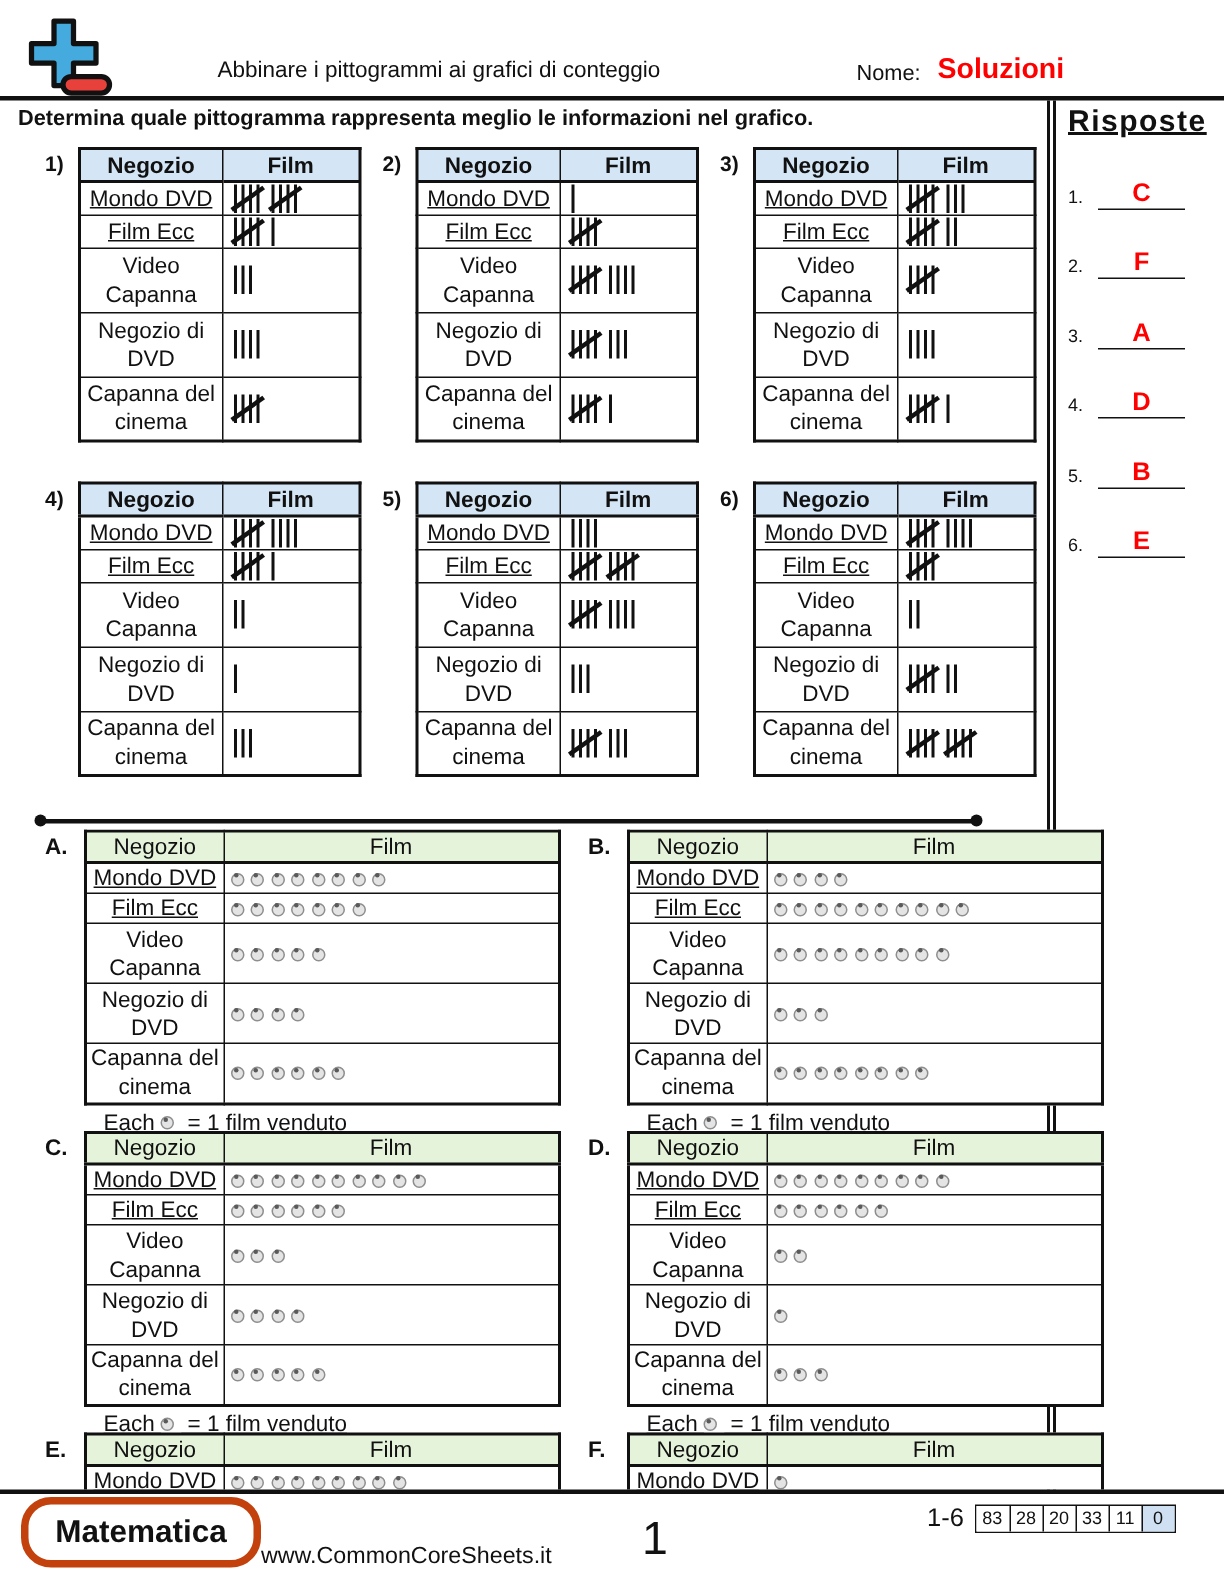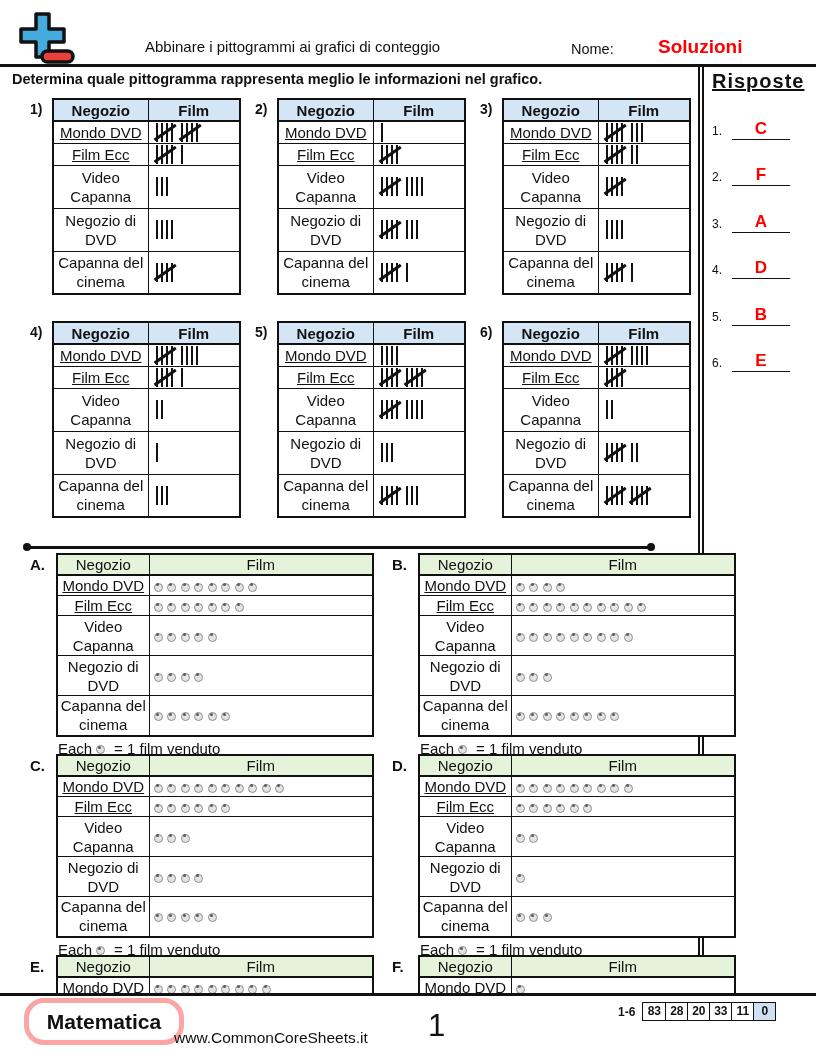--- a/index.html
+++ b/index.html
@@ -5,21 +5,21 @@
   * { box-sizing: border-box; }
   html,body { margin:0; padding:0; }
   body {
     width:816px; height:1056px; position:relative; overflow:hidden;
     background:#fff; font-family:"Liberation Sans", sans-serif; color:#111;
   }
   
   .logo { position:absolute; left:12px; top:10px; }
   .page-title { position:absolute; left:145px; top:38px; font-size:15px; }
   .name-label { position:absolute; left:547px; top:41px; font-size:14.5px;margin-left:24px; }
-  .name-value { position:absolute; left:658px; top:36px; font-size:19px; font-weight:bold; color:var(--red);text-align:center; }
+  .name-value { position:absolute; left:625px; top:36px; font-size:19px; font-weight:bold; color:var(--red);text-align:center; }
   .header-rule { position:absolute; left:0; top:64px; width:816px; height:3px; background:#111; }
   .instruction { position:absolute; left:12px; top:71px; font-size:14.5px; font-weight:bold; }
 
   
   .answers-divider { position:absolute; left:698px; top:67px; width:6px; height:926px;
     border-left:2px solid #111; border-right:2px solid #111; }
   .answers { position:absolute; left:710px; top:70px; width:102px; }
   .answers-title { font-weight:bold; font-size:20px; text-decoration:underline; letter-spacing:1px; margin-left:2px; }
   .ans-item { display:flex; align-items:flex-end; margin-top:25.5px; margin-left:2px; }
   .ans-num { font-size:12px; width:20px; padding-bottom:2px; }
@@ -56,40 +56,40 @@
   .pcell { display:flex; align-items:flex-start; }
   .pletter { font-weight:bold; font-size:15px; width:26px; padding-top:3px; }
   table.picto { border-collapse:collapse; border:2px solid #111; background:#fff; }
   table.picto th { background:var(--picto-header-bg); font-size:15px; font-weight:normal;
     border:1px solid #111; border-bottom:2px solid #111; height:21px; padding:0; }
   table.picto th.c1 { width:92px; } table.picto th.c2 { width:224px; }
   table.picto td { border:1px solid #111; font-size:15px; padding:0; }
   table.picto td.lbl { width:92px; text-align:center; line-height:19px; }
   table.picto td.val { width:224px; text-align:left; padding-left:4px; vertical-align:middle; }
   table.picto tr.sgl td { height:20px; } table.picto tr.dbl td { height:40px; }
-  .caption { font-size:15px; margin-top:3px; margin-left:2px;text-decoration:underline; }
+  .caption { font-size:15px; margin-top:3px; margin-left:13px;text-decoration:underline; }
   .reel { display:inline-block; width:9px; height:9px; border-radius:50%;
     background:#e4e4e4; border:1px solid #8e8e8e; margin-right:4.5px; position:relative; vertical-align:middle; }
   .reel::after { content:""; position:absolute; left:1px; top:-0.5px; width:3px; height:3px;
     border-radius:50%; background:#5a5a5a; }
 
   
   .footer-rule { position:absolute; left:0; top:993px; width:816px; height:3.5px; background:#111; }
   .footer-bg { position:absolute; left:0; top:996px; width:816px; height:60px; background:#fff; }
-  .brand-badge { position:absolute; left:24px; top:998px; width:160px; height:47px;
-    background:#fff; border:5px solid #fca5a5; border-radius:20px;
+  .brand-badge { position:absolute; left:14px; top:998px; width:160px; height:47px;
+    background:#fff; border:5px solid #c2410c; border-radius:20px;
     display:flex; align-items:center; justify-content:center; }
   .brand-badge span { font-weight:bold; font-size:21px; }
   .website { position:absolute; left:174px; top:1029px; font-size:15.5px; }
   .page-num { position:absolute; left:428px; top:1008px; font-size:31px; }
   .score-strip { position:absolute; left:618px; top:1002px; display:flex; align-items:center; }
-  .score-label { font-size:12px; margin-right:7px;font-weight:bold; }
+  .score-label { font-size:17px; margin-right:7px; }
   .score-cells { display:flex; border:1.5px solid #111; }
   .score-cell { width:22px; height:17px; border-left:1px solid #111; font-size:12px;
-    text-align:center; line-height:17px; background:#fff;font-weight:bold; }
+    text-align:center; line-height:17px; background:#fff; }
   .score-cell:first-child { border-left:none; }
   .score-cell.hl { background:var(--score-highlight); }
 </style>
 </head>
 <body>
 
 <div class="logo">
   <svg width="64" height="56" viewBox="0 0 64 56">
     <path d="M24 4 h13 v15 h15 v13 h-15 v15 h-13 v-15 h-15 v-13 h15 z" fill="#45aadd" stroke="#111" stroke-width="3.5" stroke-linejoin="round"></path>
     <rect x="30" y="41" width="31" height="11" rx="5.5" fill="#e8413c" stroke="#111" stroke-width="3.5"></rect>

